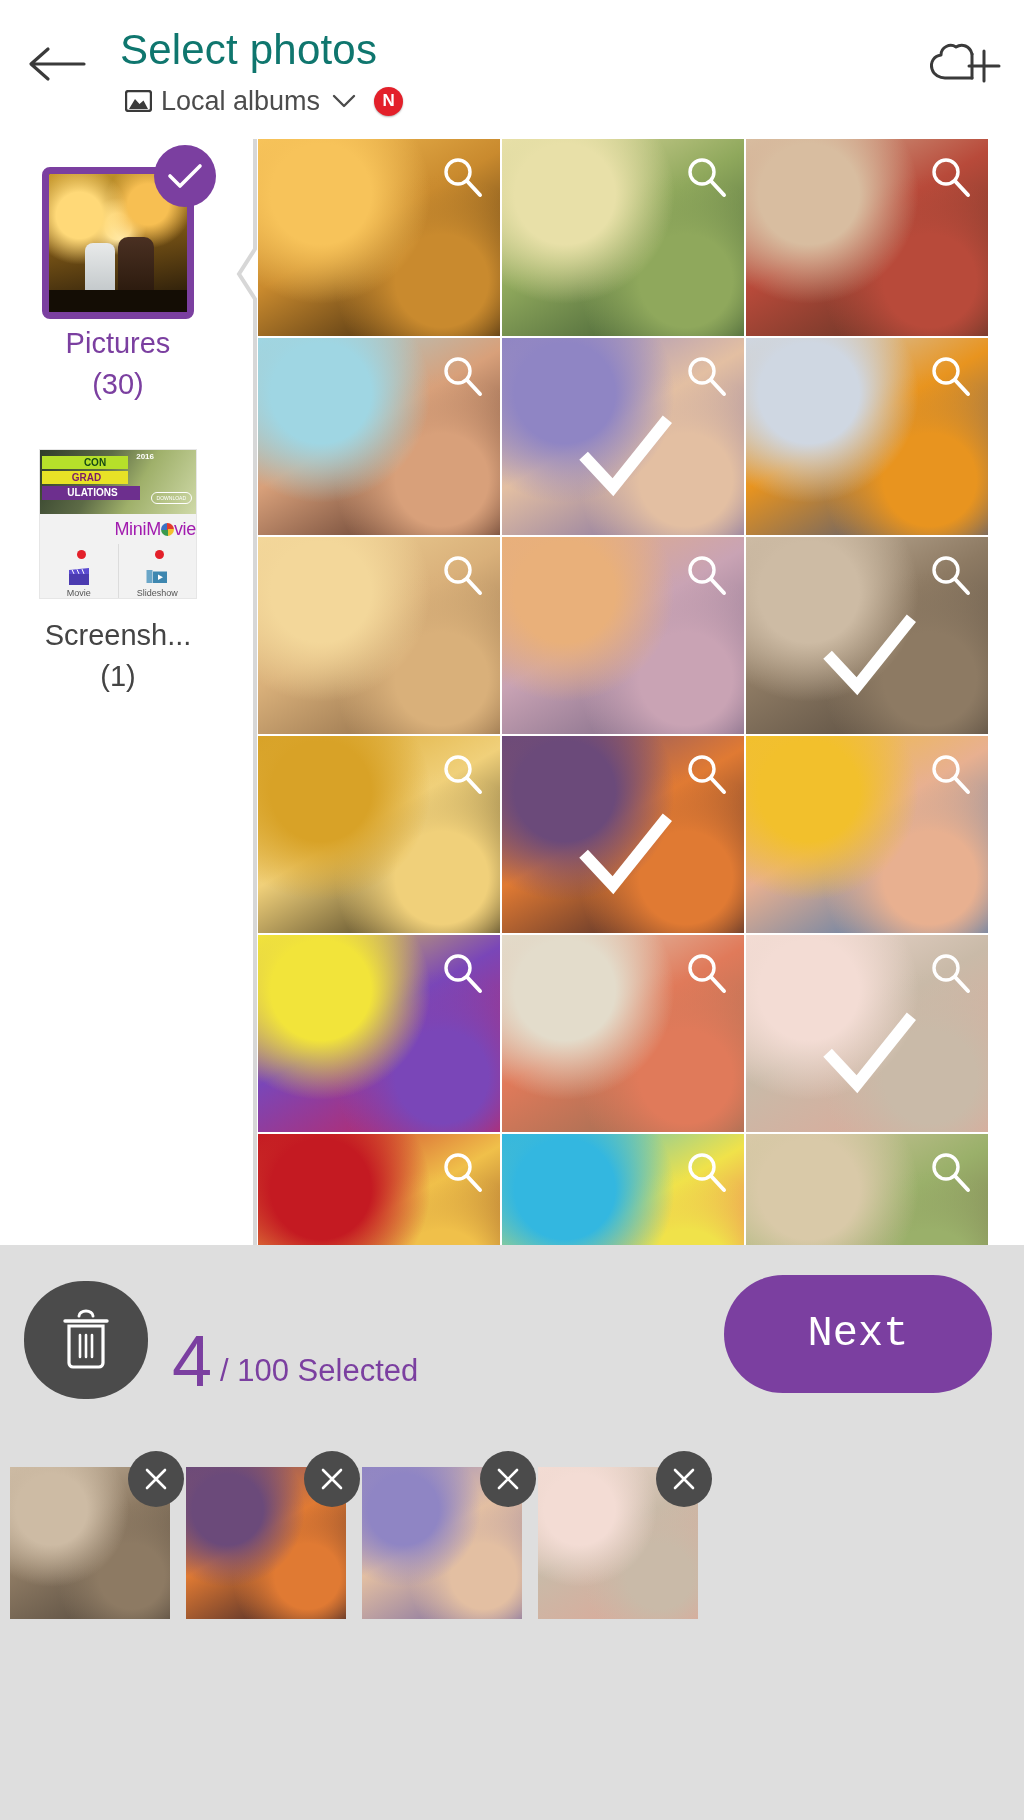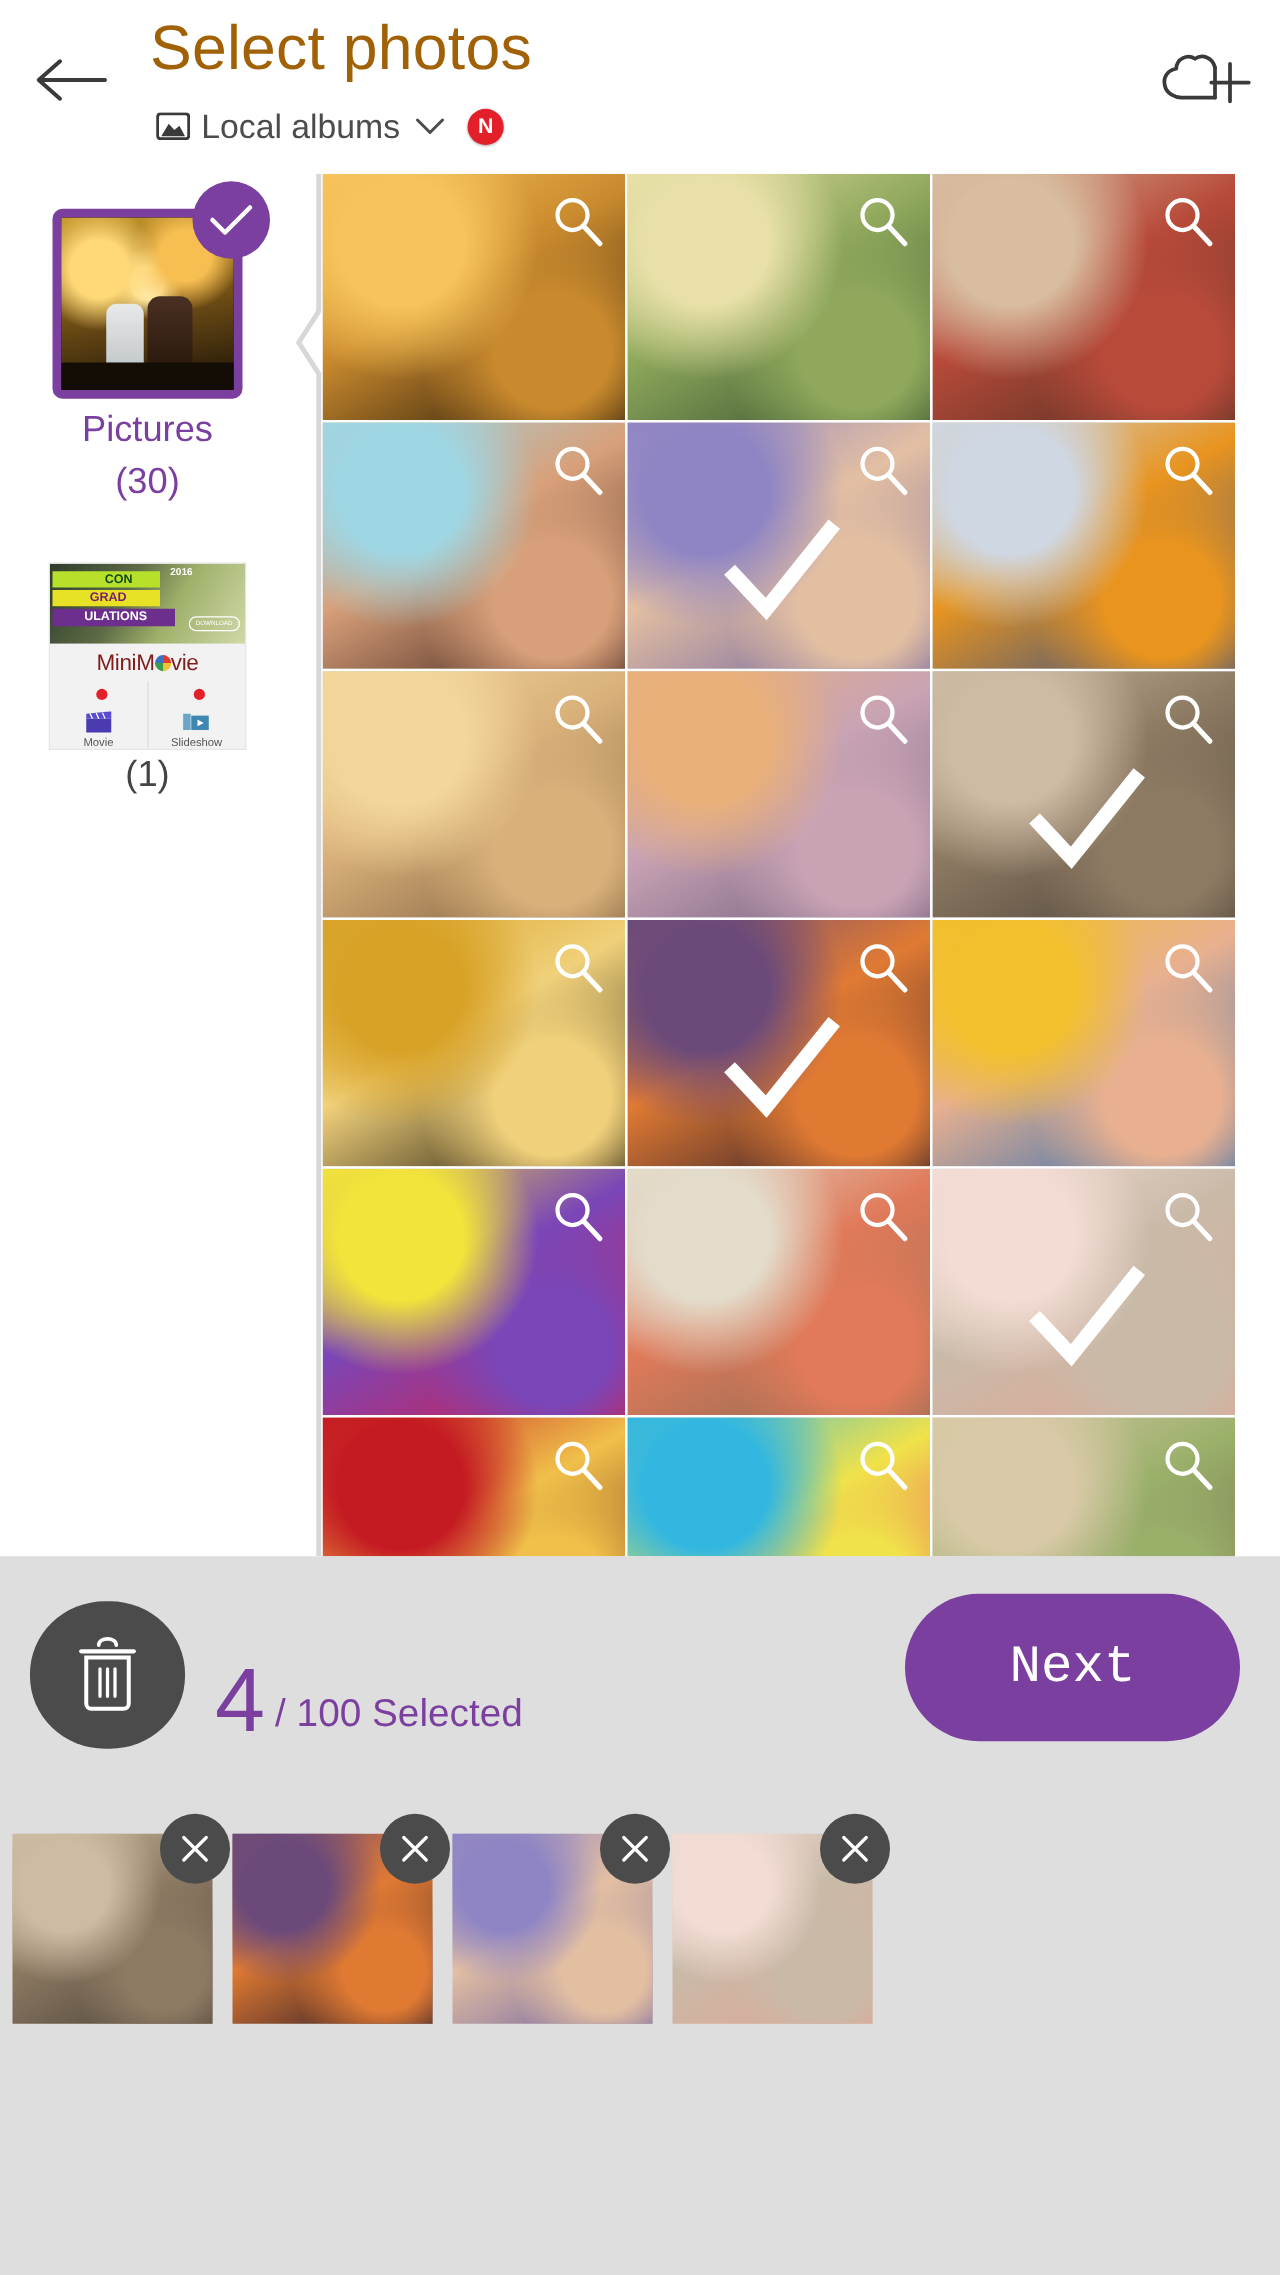--- a/index.html
+++ b/index.html
@@ -11,22 +11,22 @@
   }
   #app { position: relative; width: 1024px; height: 1820px; background: #fff; }
 
   
   .header { position: absolute; left: 0; top: 0; width: 1024px; height: 139px; background: #fff; }
   .back-btn {
     position: absolute; left: 26px; top: 36px; width: 62px; height: 56px;
     display: flex; align-items: center; justify-content: center;
   }
   .title {
-    position: absolute; left: 120px; top: 10px;
-    font-size: 50px; color: #a16207; letter-spacing: 0.2px; font-weight: 400;
+    position: absolute; left: 120px; top: 22px;
+    font-size: 42px; color: #0f766e; letter-spacing: 0.2px; font-weight: 400;
     line-height: 56px; white-space: nowrap;
   }
   .subbar {
     position: absolute; left: 125px; top: 84px; height: 34px;
     display: flex; align-items: center; gap: 9px;
   }
   .album-ico { width: 27px; height: 22px; display: block; }
   .sub-label { font-size: 27px; color: #4c4c4c; white-space: nowrap; line-height: 34px; }
   .chev { width: 24px; height: 16px; display: block; margin-left: 3px; }
   .n-badge {
@@ -52,21 +52,21 @@
   }
   .album-name { font-size: 29px; color: #7b3fa0; line-height: 41px; margin-top: 0; }
   .album-count { font-size: 29px; color: #7b3fa0; line-height: 41px; }
   .album2 { margin-top: 44px; }
   .ad-card {
     width: 158px; height: 150px; margin: 0 auto; background: #f2f2f2;
     border: 1px solid #e6e6e6; overflow: hidden; position: relative;
   }
   .ad-banner { position: relative; width: 100%; height: 64px; overflow: hidden; }
   .ad-brand {
-    font-size: 18px; color: #7f1d1d; text-align: center; line-height: 30px;
+    font-size: 18px; color: #a21caf; text-align: right; line-height: 30px;
     letter-spacing: -0.3px; position: relative;
   }
   .ad-brand .dotlogo {
     display: inline-block; width: 13px; height: 13px; border-radius: 50%; vertical-align: -1px;
     background: conic-gradient(#e23b2e 0 25%, #f2c12e 0 50%, #3a9a4e 0 75%, #3b72c4 0);
   }
   .ad-actions { display: flex; height: 54px; }
   .ad-act { flex: 1; position: relative; display: flex; flex-direction: column;
             align-items: center; justify-content: flex-end; gap: 2px; }
   .ad-act + .ad-act { border-left: 1px solid #dcdcdc; }
@@ -208,20 +208,21 @@
             <span class="ad-dot"></span>
             <svg width="22" height="18" viewBox="0 0 22 18">
               <rect x="0.5" y="2" width="6" height="13" fill="#6aa6c8"></rect>
               <rect x="7" y="3.5" width="14" height="11.5" fill="#3e87b0"></rect>
               <path d="M12 6.5 L17 9.3 L12 12 Z" fill="#fff"></path>
             </svg>
             <span class="lbl">Slideshow</span>
           </div>
         </div>
       </div>
+      <div class="album2-name">Screensh...</div>
       <div class="album2-count">(1)</div>
     </div>
   </div>
 
   <div class="divider">
     <svg width="22" height="1106" viewBox="0 0 22 1106" preserveAspectRatio="none">
       <path d="M19 0 V110 L3 135 L19 160 V1106" fill="none" stroke="#d7d7d7" stroke-width="4" vector-effect="non-scaling-stroke"></path>
     </svg>
   </div>
 

